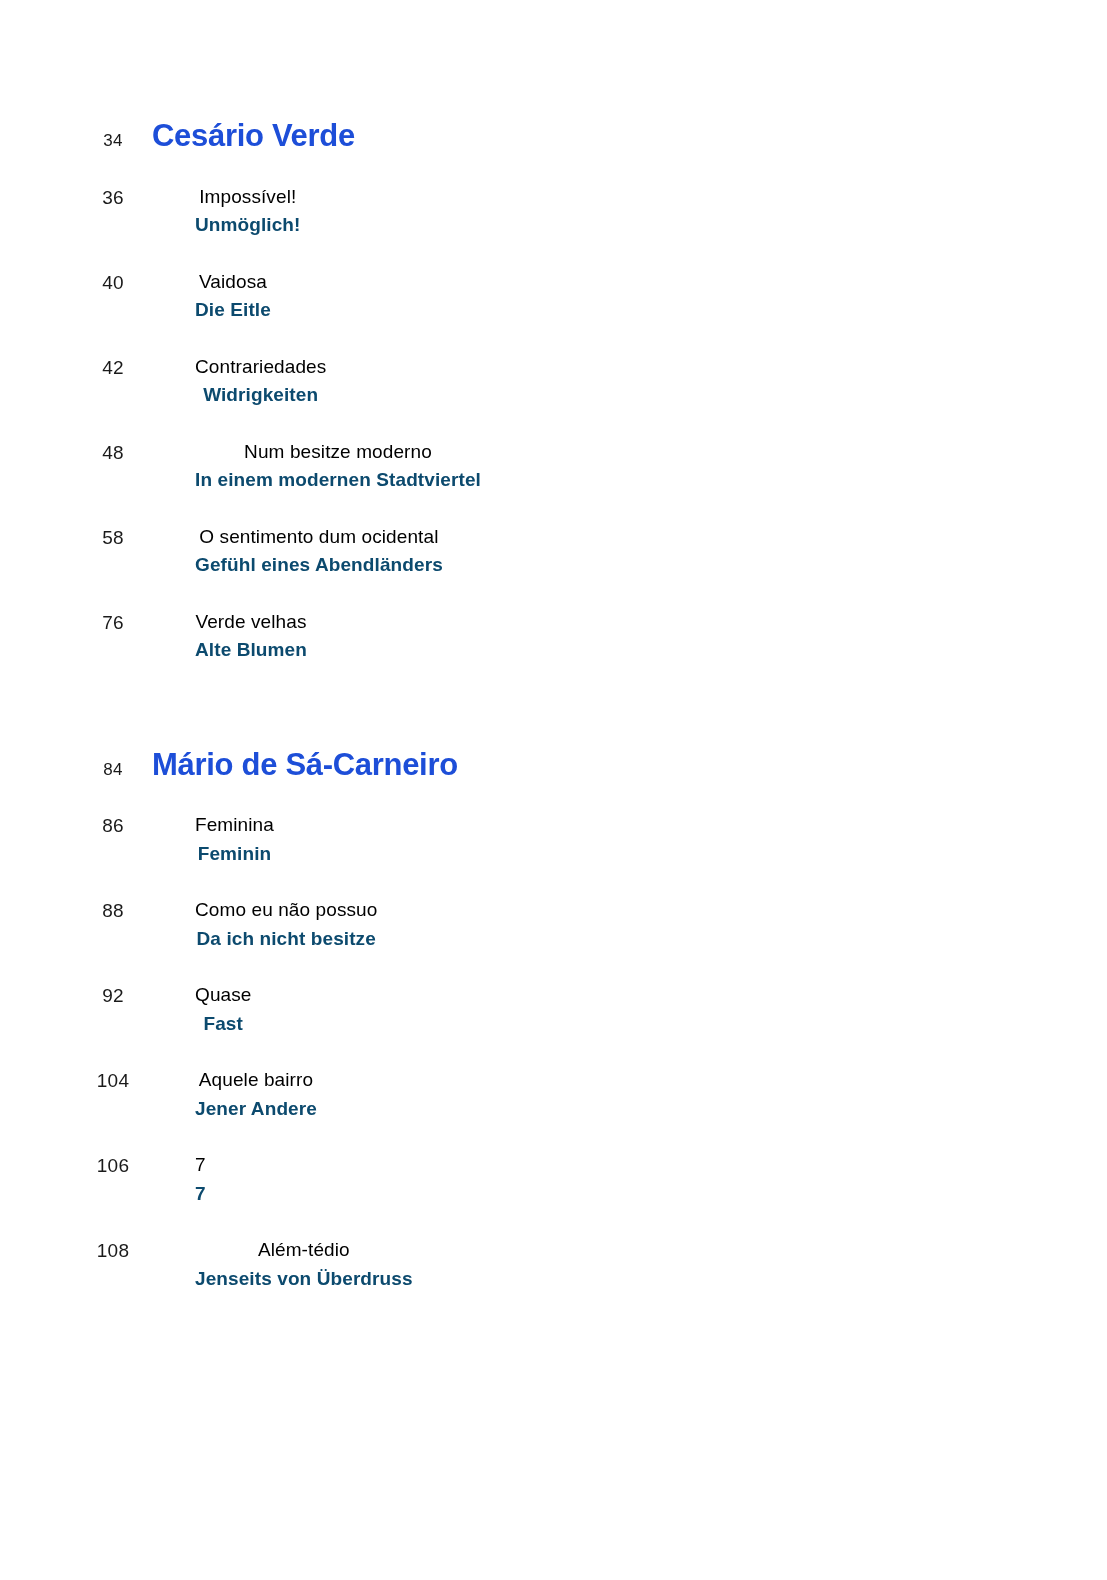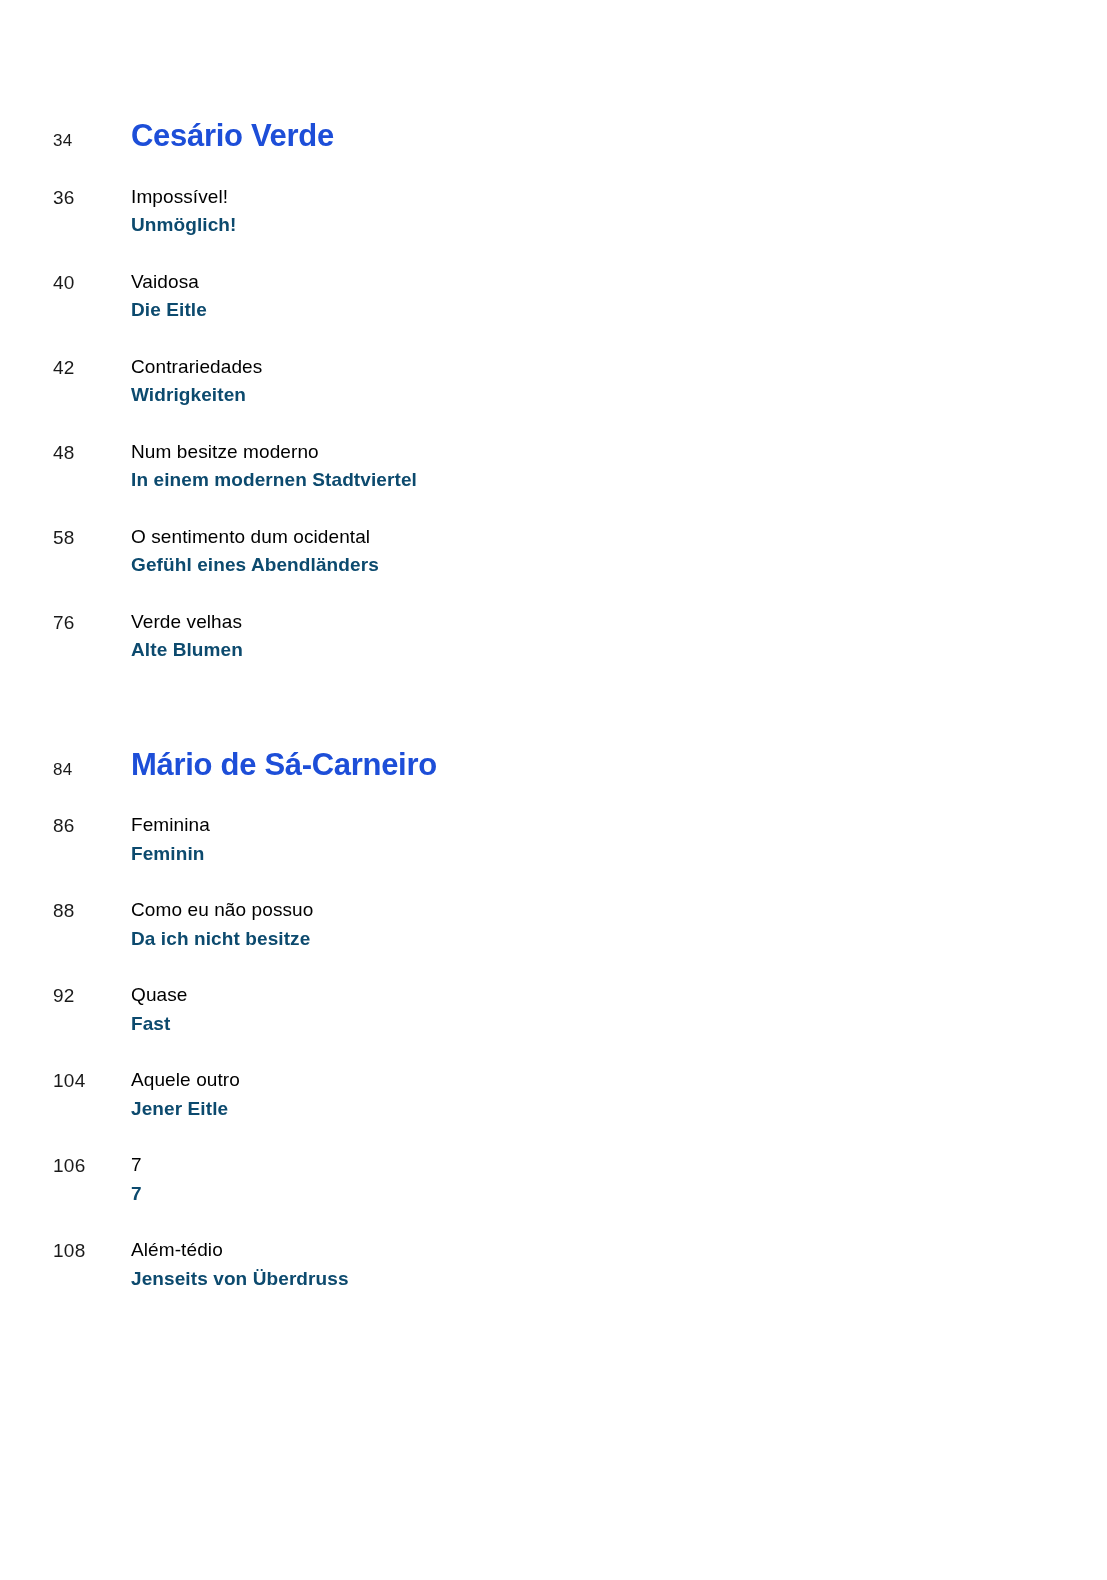--- a/index.html
+++ b/index.html
@@ -12,21 +12,22 @@
     height: 1580px;
     font-family: "Liberation Sans", sans-serif;
     color: #1a1a1a;
     -webkit-font-smoothing: antialiased;
   }
   .page {
     position: relative;
     width: 1107px;
     height: 1580px;
     box-sizing: border-box;
-    padding: 120px 110px 80px 53px;
+    padding: 120px 110px 80px 74px;
+    text-align: center;
   }
   .toc {
     display: block;
   }
   
   .section-head {
     display: flex;
     align-items: baseline;
     margin-bottom: 30px;
   }
@@ -43,20 +44,21 @@
     font-weight: bold;
     line-height: 1.05;
     letter-spacing: -0.3px;
     color: #1d4ed8;
   }
   
   .entry {
     display: flex;
     align-items: flex-start;
     margin-bottom: 28px;
+    gap: 43px;
   }
   .entry .num {
     width: 78px;
     flex: 0 0 78px;
     font-size: 19px;
     line-height: 1.5;
     color: #1a1a1a;
     letter-spacing: 0.3px;
     padding-top: 1px;
   }
@@ -173,22 +175,22 @@
         <span class="texts">
           <span class="orig">Quase</span><br>
           <span class="trans">Fast</span>
         </span>
       </div>
 
 
       <div class="entry">
         <span class="num">104</span>
         <span class="texts">
-          <span class="orig">Aquele outro</span><br>
-          <span class="trans">Jener Eitle</span>
+          <span class="orig">Aquele bairro</span><br>
+          <span class="trans">Jener Andere</span>
         </span>
       </div>
 
       <div class="entry">
         <span class="num">106</span>
         <span class="texts">
           <span class="orig">7</span><br>
           <span class="trans">7</span>
         </span>
       </div>

